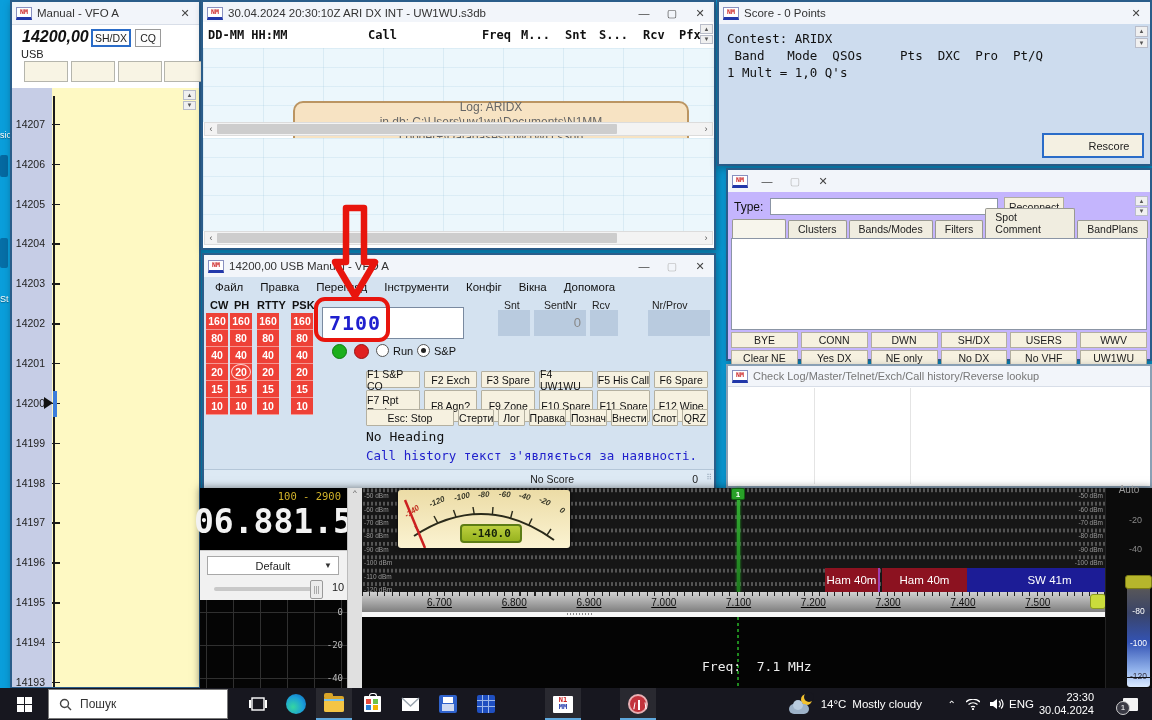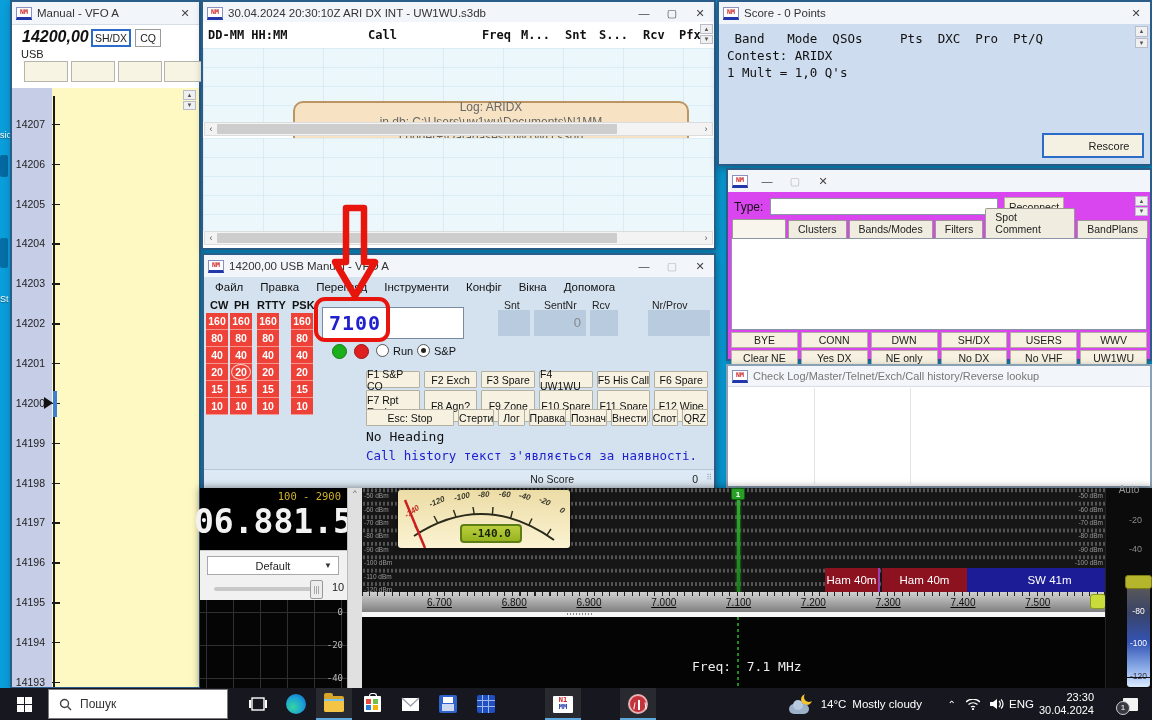--- a/index.html
+++ b/index.html
@@ -48,21 +48,21 @@
   .hscroll{position:absolute;height:14px;background:#f3f3f3;border:1px solid #dcdcdc;display:flex;align-items:center;box-sizing:border-box;}
   .hscroll .ar{width:12px;text-align:center;font-size:9px;color:#555;}
   .hthumb{height:10px;background:#cdcdcd;border-radius:1px;}
 
   
   .score-body{position:absolute;left:0;top:22px;right:0;bottom:0;background:#cddcee;}
   .score-line{white-space:pre;font:12.5px "DejaVu Sans Mono",monospace;color:#111;line-height:17px;}
   .rescore{position:absolute;background:#f4f0e2;border:2px solid #2a6cc8;font-size:11px;display:flex;align-items:center;justify-content:center;color:#222;padding-left:32px;}
 
   
-  .tln-body{position:absolute;inset:22px 0 0 0;background:#d946ef;}
+  .tln-body{position:absolute;inset:22px 0 0 0;background:#c4b5fd;}
   .tln-input{position:absolute;background:#fff;border:1px solid #8b95a5;box-sizing:border-box;}
   .tbtn{background:#f6f1e0;border:1px solid #b2aea0;font-size:10.5px;color:#222;display:flex;align-items:center;justify-content:center;box-sizing:border-box;}
   .tabs{position:absolute;display:flex;align-items:flex-end;height:18px;}
   .tab{background:#f0ede0;border:1px solid #9a9a92;border-bottom:none;padding:2px 9px 3px;font-size:10.5px;color:#222;margin-right:2px;
        border-radius:2px 2px 0 0;}
   .tab.blank{width:34px;height:13px;background:#f7f5ec;}
   .tln-area{position:absolute;background:#fff;border:1px solid #8b95a5;}
   .tgrid{position:absolute;display:grid;grid-template-columns:repeat(6,1fr);gap:3px;}
 
   
@@ -142,21 +142,21 @@
       background-image:repeating-linear-gradient(to right,#222 0 1px,transparent 1px 7.5px);}
   .ftick-row{position:absolute;left:40px;top:5px;display:flex;text-decoration:underline;}
   .ftick-row span{width:74.8px;text-align:center;font-size:10px;color:#111;}
   .scale-handle{position:absolute;left:890px;top:106px;width:14px;height:13px;background:#cadc3c;border:1px solid #8a9a20;border-radius:3px;}
   .wstrip{position:absolute;left:162px;top:124px;width:743px;height:5px;background:#f6f6f6;}
   .wdots{position:absolute;left:205px;top:1px;width:26px;height:2px;
      background-image:repeating-linear-gradient(to right,#888 0 1px,transparent 1px 3px);}
   .waterfall{position:absolute;left:162px;top:129px;width:743px;height:71px;background:#040404;}
   .wline{position:absolute;left:375px;top:0;bottom:0;width:2px;
      background-image:repeating-linear-gradient(to bottom,#1f8a1f 0 3px,transparent 3px 6px);}
-  .wfreq{position:absolute;left:330px;top:42px;font:13px "DejaVu Sans Mono",monospace;color:#eee;white-space:pre;}
+  .wfreq{position:absolute;left:340px;top:42px;font:13px "DejaVu Sans Mono",monospace;color:#eee;white-space:pre;}
   .sdr-right{position:absolute;left:905px;top:0;width:47px;height:200px;background:#0b0b0b;border-left:1px solid #222;box-sizing:border-box;}
   .sr-auto{position:absolute;left:0;right:0;top:-4px;text-align:center;font-size:10px;color:#999;height:12px;overflow:hidden;}
   .sr-lab{position:absolute;right:10px;font-size:9px;color:#8a8a8a;}
   .grad-bar{position:absolute;left:21px;top:87px;width:23px;height:112px;border-radius:3px;
      background:linear-gradient(#9a9a38 0%,#55555a 14%,#3a4468 34%,#3353b4 60%,#8fb0ea 84%,#dcebff 100%);}
   .grad-bar .h{position:absolute;left:-2px;top:0;right:-2px;height:12px;background:#b6b62c;border:1px solid #7d7d14;border-radius:3px;}
   .grad-bar span{position:absolute;left:0;right:0;text-align:center;font-size:8.5px;color:#fff;}
   .grad-bar .ln{position:absolute;left:-3px;right:-3px;top:102px;height:1px;background:#111;}
 
   
@@ -280,22 +280,22 @@
   </div>
 
   <div class="win" style="left:717px;top:0;width:435px;height:166px;z-index:10;">
     <div class="titlebar">
       <span class="nicon">NM</span>
       <span class="ttl">Score - 0 Points</span>
       <span class="wbtn">✕</span>
     </div>
     <div class="score-body">
       <div style="padding:6px 0 0 8px;">
+        <div class="score-line">Contest: ARIDX</div>
         <div class="score-line"> Band   Mode  QSOs     Pts  DXC  Pro  Pt/Q</div>
-        <div class="score-line">Contest: ARIDX</div>
         <div class="score-line">1 Mult = 1,0 Q's</div>
       </div>
       <div class="spin" style="right:2px;top:2px;height:22px;">
           <i>▲</i>
           <i>▼</i>
         </div>
       <div class="rescore" style="right:6px;bottom:6px;width:66px;height:21px;">Rescore</div>
     </div>
   </div>
 

